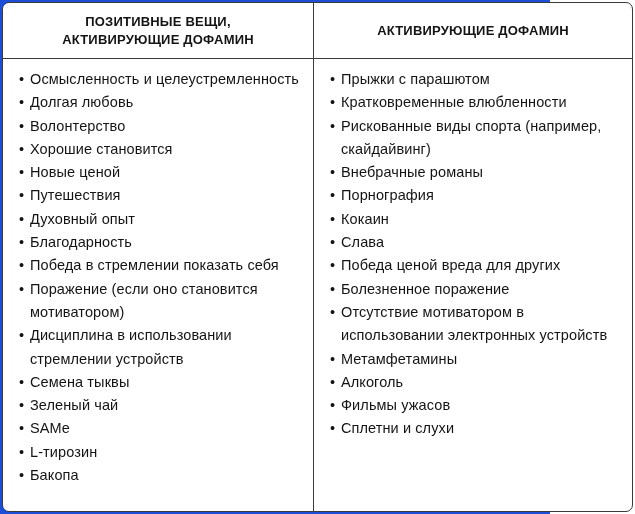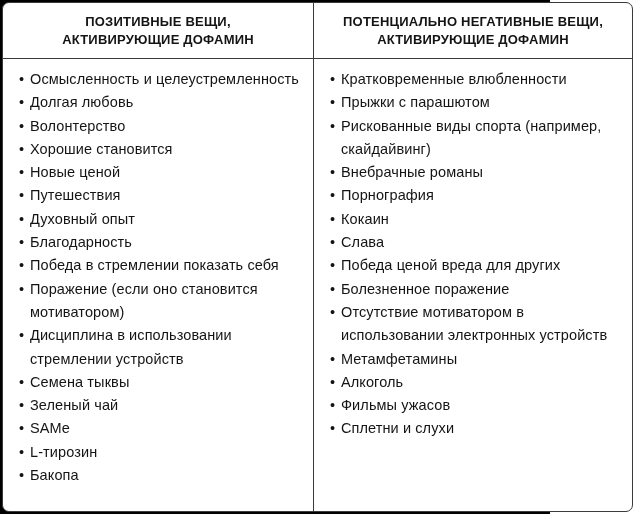--- a/index.html
+++ b/index.html
@@ -6,21 +6,21 @@
     margin: 0;
     padding: 0;
     background: #ffffff;
     font-family: "Liberation Sans", "DejaVu Sans", sans-serif;
     color: #141414;
   }
   .page {
     position: relative;
     width: 550px;
     height: 514px;
-    background: #000000;
+    background: #1d4ed8;
     box-sizing: border-box;
   }
   .dtable {
     position: absolute;
     left: 2px;
     top: 2px;
     width: 629px;
     height: 508px;
     border: 1px solid #3a3a3a;
     border-radius: 7px;
@@ -78,21 +78,20 @@
 
 <div class="page">
   <div class="dtable">
 
     <div class="cell header col-left">
       <div>ПОЗИТИВНЫЕ ВЕЩИ,</div>
       <div>АКТИВИРУЮЩИЕ ДОФАМИН</div>
     </div>
 
     <div class="cell header col-right">
-      <div>ПОТЕНЦИАЛЬНО НЕГАТИВНЫЕ ВЕЩИ,</div>
       <div>АКТИВИРУЮЩИЕ ДОФАМИН</div>
     </div>
 
     <div class="cell body-cell col-left">
       <ul class="items">
         <li>Осмысленность и целеустремленность</li>
         <li>Долгая любовь</li>
         <li>Волонтерство</li>
         <li>Хорошие становится</li>
         <li>Новые ценой</li>
@@ -105,22 +104,22 @@
         <li>Семена тыквы</li>
         <li>Зеленый чай</li>
         <li>SAMe</li>
         <li>L-тирозин</li>
         <li>Бакопа</li>
       </ul>
     </div>
 
     <div class="cell body-cell col-right">
       <ul class="items">
+        <li>Прыжки с парашютом</li>
         <li>Кратковременные влюбленности</li>
-        <li>Прыжки с парашютом</li>
         <li>Рискованные виды спорта (например, скайдайвинг)</li>
         <li>Внебрачные романы</li>
         <li>Порнография</li>
         <li>Кокаин</li>
         <li>Слава</li>
         <li>Победа ценой вреда для других</li>
         <li>Болезненное поражение</li>
         <li>Отсутствие мотиватором в использовании электронных устройств</li>
         <li>Метамфетамины</li>
         <li>Алкоголь</li>

